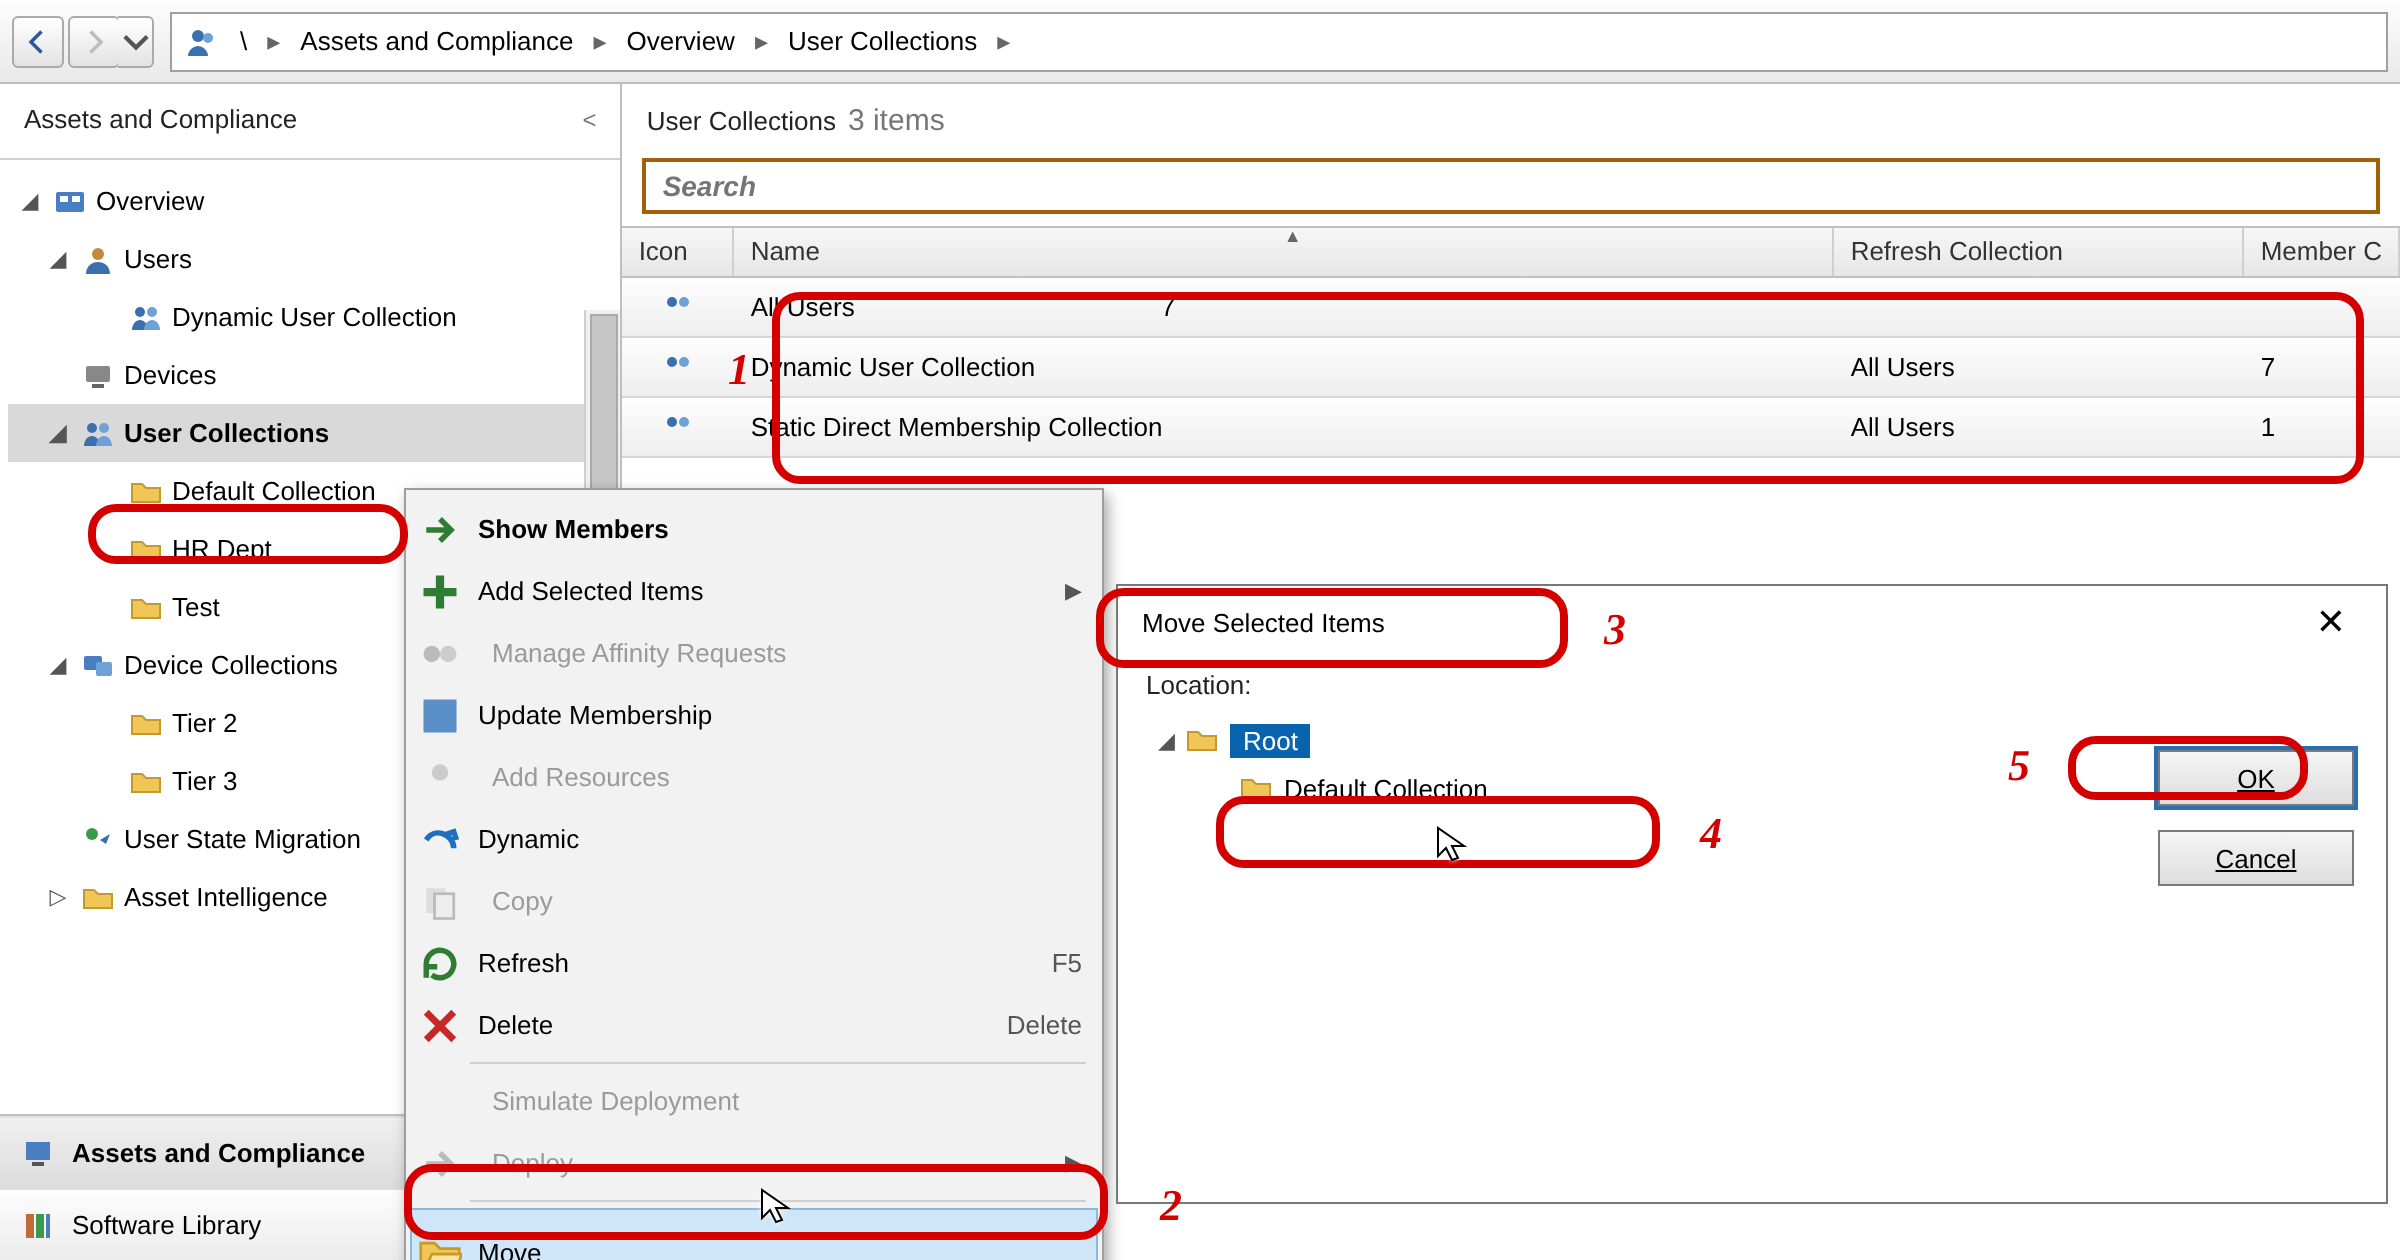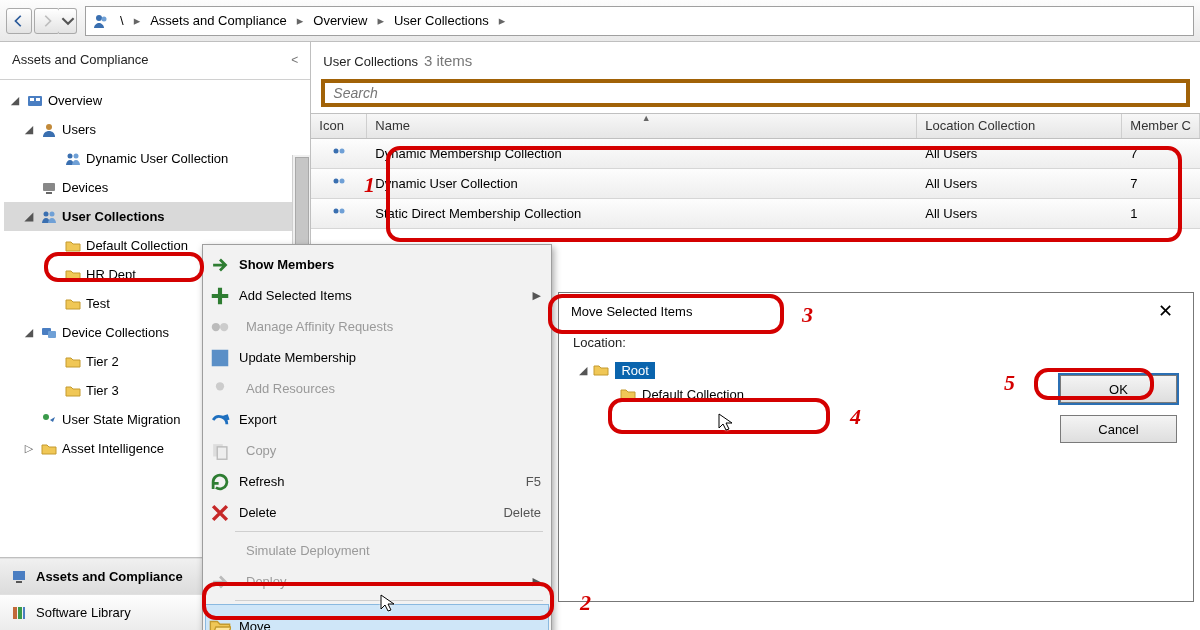--- a/index.html
+++ b/index.html
@@ -31,21 +31,21 @@
 
   .nav-sections { border-top:1px solid #bfbfbf; }
   .nav-section { display:flex; align-items:center; gap:8px; height:36px; padding:0 10px; border-top:1px solid #e0e0e0; background:linear-gradient(#fdfdfd,#ececec); }
   .nav-section.active { background:linear-gradient(#f0f0f0,#dcdcdc); font-weight:600; }
 
   
   .right { flex:1; display:flex; flex-direction:column; }
   .right-title { font-size:17px; padding:10px 12px 6px; display:flex; gap:6px; align-items:baseline; color:#222;}
   .right-title .count { color:#777; font-size:15px; }
   .searchbox { margin:4px 10px 6px; }
-  .searchbox input { width:100%; height:28px; border:4px solid #a16207; padding:2px 8px; font-style:italic; color:#888; font-size:14px; }
+  .searchbox input { width:100%; height:28px; border:2px solid #a16207; padding:2px 8px; font-style:italic; color:#888; font-size:14px;font-weight:bold; }
   .grid-head { display:flex; background:linear-gradient(#f7f7f7,#e6e6e6); border-top:1px solid #c0c0c0; border-bottom:1px solid #c0c0c0; height:26px; }
   .gh { border-right:1px solid #cfcfcf; padding:4px 8px; color:#333; position:relative; overflow:hidden; white-space:nowrap; }
   .gh .sort { font-size:9px; color:#666; position:absolute; left:50%; top:-1px; }
   .col-icon { width:56px; }
   .col-name { width:550px; }
   .col-limit { width:205px; }
   .col-member { flex:1; }
   .grid-body { }
   .grid-row { display:flex; height:30px; align-items:center; background:linear-gradient(#fdfdfd,#eeeeee); border-bottom:1px solid #d6d6d6; }
   .gc { padding:0 8px; overflow:hidden; white-space:nowrap; }
@@ -65,21 +65,21 @@
   
   .dlg { position:absolute; left:558px; top:292px; width:636px; height:310px; background:#fff; border:1px solid #777; z-index:40; }
   .dlg-title { height:36px; display:flex; align-items:center; justify-content:space-between; padding:0 12px; font-size:14px;}
   .dlg-close { font-size:18px; padding:2px 8px; }
   .dlg-body { padding:0 14px; }
   .dlg-label { color:#222; margin-top:6px; margin-bottom:4px; }
   .dlg-tree { border:0; padding:4px 0 0 6px; }
   .dlg-row { display:flex; align-items:center; gap:5px; height:24px; }
   .dlg-row .sel { background:#0a64ad; color:#fff; padding:1px 6px; }
   .dlg-btns { position:absolute; right:16px; top:82px; display:flex; flex-direction:column; gap:12px; }
-  .dlg-btn { width:117px; height:28px; border:1px solid #7a7a7a; background:linear-gradient(#f4f4f4,#dedede); }
+  .dlg-btn { width:98px; height:28px; border:1px solid #7a7a7a; background:linear-gradient(#f4f4f4,#dedede);text-decoration:underline; }
   .dlg-btn.primary { outline:2px solid #2b6fb3; }
 
   
   .cursor { position:absolute; width:20px; height:20px; z-index:200; }
   .cursor svg { width:20px; height:20px; filter: drop-shadow(0 0 1px #fff); }
 
   
   .ann { position:absolute; border:4px solid #d40000; border-radius:14px; z-index:100; pointer-events:none; }
   .ann-num { position:absolute; color:#d40000; font-weight:700; font-size:22px; font-style:italic; z-index:101; font-family: Georgia, serif; }
 
@@ -304,34 +304,33 @@
     <div class="right-title">
       <span>User Collections</span>
       <span class="count">3 items</span>
     </div>
     <div class="searchbox">
       <input placeholder="Search" style="">
     </div>
     <div class="grid-head">
       <div class="gh col-icon"><span>Icon</span></div>
       <div class="gh col-name"><span>Name</span><span class="sort">▲</span></div>
-      <div class="gh col-limit"><span>Location Collection</span></div>
+      <div class="gh col-limit"><span>Refresh Collection</span></div>
       <div class="gh col-member"><span>Member C</span></div>
     </div>
     <div class="grid-body">
       <div class="grid-row">
         <div class="gc col-icon">
             <span class="icon">
               <svg viewBox="0 0 16 16">
                 <circle cx="5" cy="5" r="2.5" fill="#3a6fb0"></circle>
                 <circle cx="11" cy="5" r="2.5" fill="#6fa0d6"></circle>
               </svg>
             </span>
           </div>
-        <div class="gc col-name">Dynamic Membership Collection</div>
         <div class="gc col-limit">All Users</div>
         <div class="gc col-member">7</div>
       </div>
       <div class="grid-row">
         <div class="gc col-icon">
             <span class="icon">
               <svg viewBox="0 0 16 16">
                 <circle cx="5" cy="5" r="2.5" fill="#3a6fb0"></circle>
                 <circle cx="11" cy="5" r="2.5" fill="#6fa0d6"></circle>
               </svg>
@@ -400,21 +399,21 @@
         </svg>
       </span>
       <span class="cl">Add Resources</span>
     </div>
   <div class="ctx-row">
       <span class="ci">
         <svg viewBox="0 0 16 16">
           <path d="M3 8c3-5 10-2 10 3M10 6l3-1 1 3" stroke="#1e6fbf" stroke-width="2" fill="none"></path>
         </svg>
       </span>
-      <span class="cl">Export</span>
+      <span class="cl">Dynamic</span>
     </div>
   <div class="ctx-row disabled">
       <span class="ci">
         <svg viewBox="0 0 16 16">
           <rect x="3" y="3" width="7" height="9" fill="#ddd"></rect>
           <rect x="6" y="5" width="7" height="9" fill="#eee" stroke="#bbb"></rect>
         </svg>
       </span>
       <span class="cl">Copy</span>
     </div>

